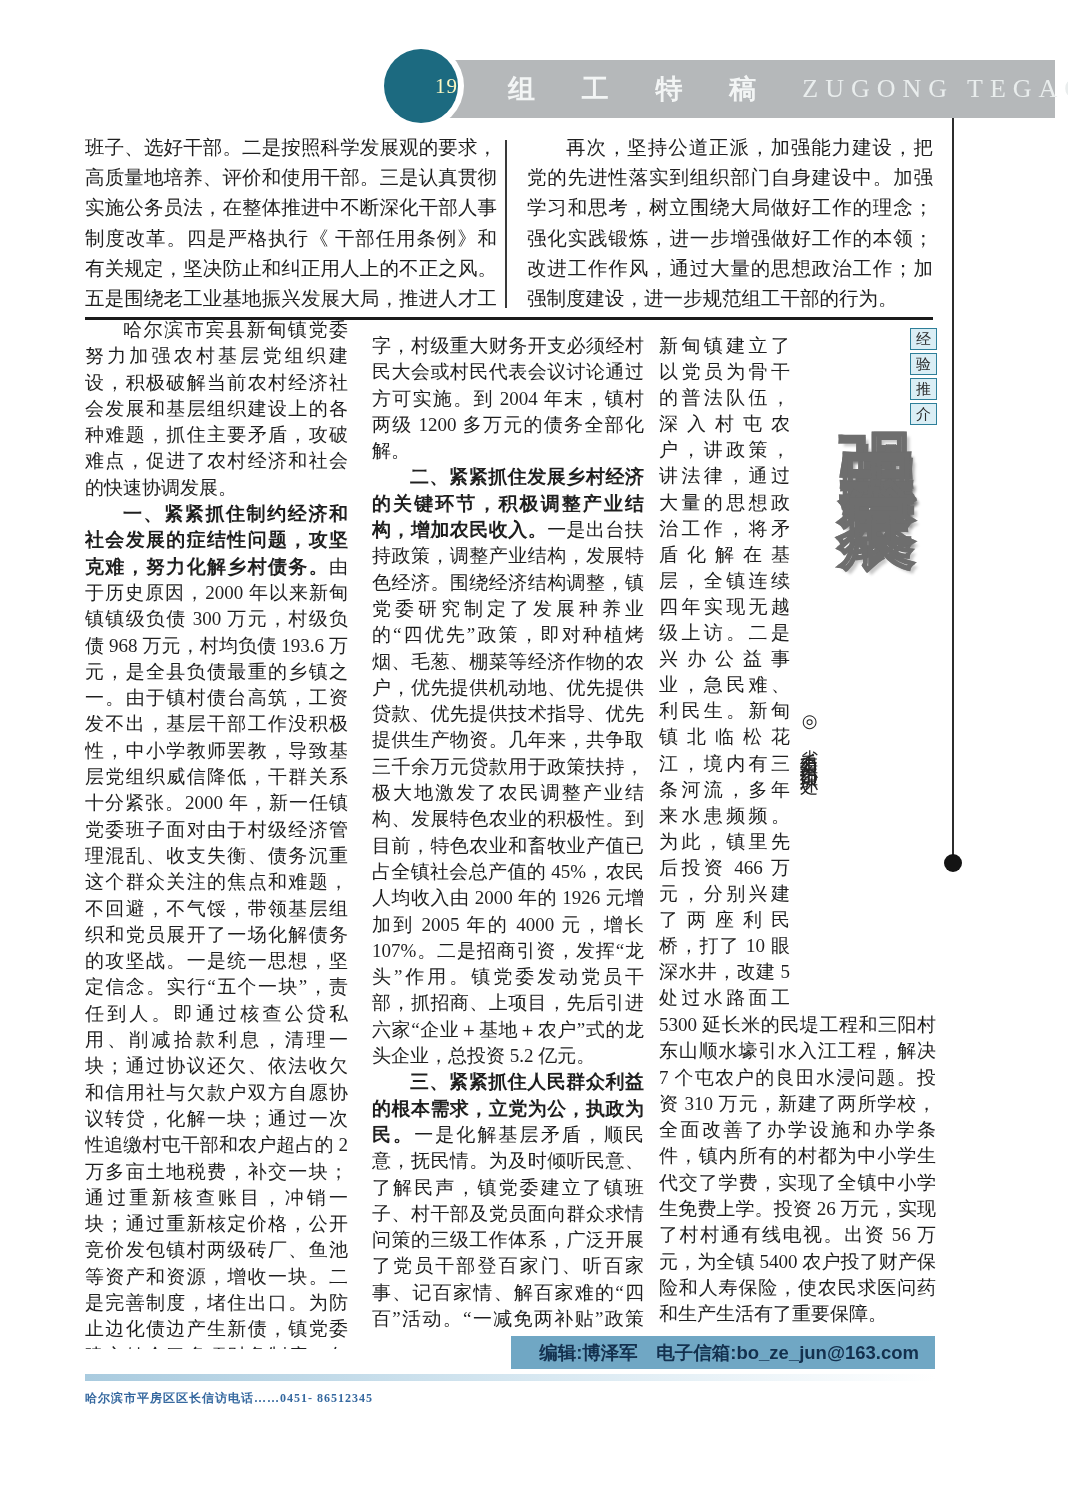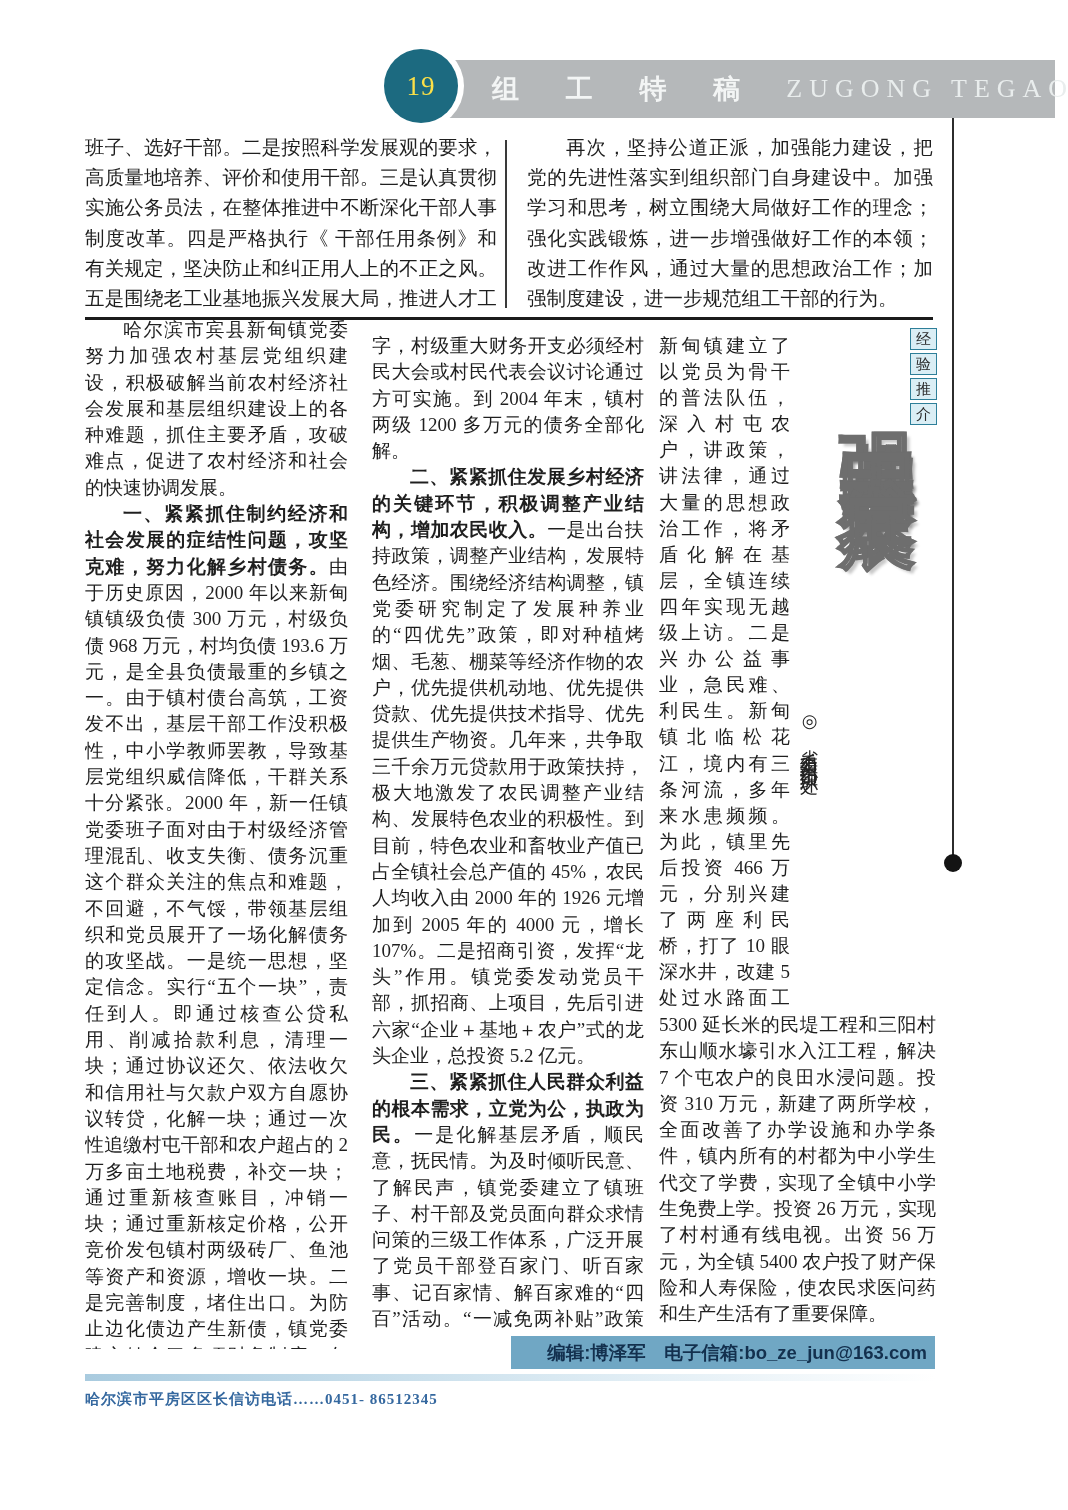--- a/index.html
+++ b/index.html
@@ -7,26 +7,26 @@
   .page {
     position:relative; width:1068px; height:1510px; background:#ffffff;
     font-family:"Liberation Serif","DejaVu Serif",serif; color:#1f1f1f;
     overflow:hidden; margin:0 auto;
   }
   .abs { position:absolute; }
 
   
   .band { left:428px; top:60px; width:627px; height:58px; background:#b5b8ba;
           display:flex; align-items:center; }
-  .sec-cn { margin-left:64px; font-size:27px; letter-spacing:20px; color:#f3f5f5; font-weight:bold; white-space:nowrap; }
+  .sec-cn { margin-left:80px; font-size:27px; letter-spacing:20px; color:#f3f5f5; font-weight:bold; white-space:nowrap; }
   .sec-en { margin-left:26px; font-size:26px; letter-spacing:7px; color:#e9eded; white-space:nowrap; }
   .num-ring { left:378px; top:43px; width:86px; height:86px; border-radius:50%; background:#ffffff; }
   .num-disc { left:384px; top:49px; width:74px; height:74px; border-radius:50%; background:#1c6a80;
-              display:flex; align-items:center; justify-content:center;
-              font-size:27px; color:#fde047; letter-spacing:1px; }
+              display:flex; align-items:center; justify-content:flex-end;
+              font-size:21px; color:#fef9c3; letter-spacing:1px; }
   .vline { left:952px; top:118px; width:2px; height:745px; background:#2c2c2c; }
   .vdot  { left:944px; top:854px; width:18px; height:18px; border-radius:50%; background:#141414; }
 
   
   .intro { font-size:19.5px; line-height:30.2px; text-align:justify; overflow:hidden; }
   .intro-left  { left:85px;  top:133px; width:412px; height:184px; }
   .intro-div   { left:505px; top:140px; width:2px;  height:168px; background:#3a3a3a; }
   .intro-right { left:527px; top:133px; width:406px; height:184px; }
   .hrule { left:85px; top:317px; width:848px; height:3px; background:#1b1b1b; }
 
@@ -56,27 +56,27 @@
   }
   .byline {
     left:797px; top:710px; height:215px;
     writing-mode:vertical-rl; text-orientation:upright;
     font-size:18px; letter-spacing:4px; color:#222222;
   }
 
   
   .editor-bar { left:511px; top:1336px; width:424px; height:33px; background:#70a7c4;
                 display:flex; align-items:center; justify-content:flex-end;
-                padding-right:8px;
+                padding-right:16px;
                 font-family:"Liberation Sans","DejaVu Sans",sans-serif;
                 font-weight:bold; font-size:18.5px; color:#13304e; white-space:nowrap; }
   .footer-rule { left:85px; top:1374px; width:850px; height:7px;
                  background:linear-gradient(90deg,#a9cbdf 0%,#d9e9f2 55%,#ffffff 100%); }
   .footer-text { left:85px; top:1390px; width:850px;
-                 font-size:15px; font-weight:bold; color:#35689f; letter-spacing:1px; }
+                 font-size:12px; font-weight:bold; color:#35689f; letter-spacing:1px; }
 </style>
 </head>
 <body>
 
 <div class="page">
 
   <div class="abs band">
     <span class="sec-cn">组 工 特 稿</span>
     <span class="sec-en">ZUGONG TEGAO</span>
   </div>

